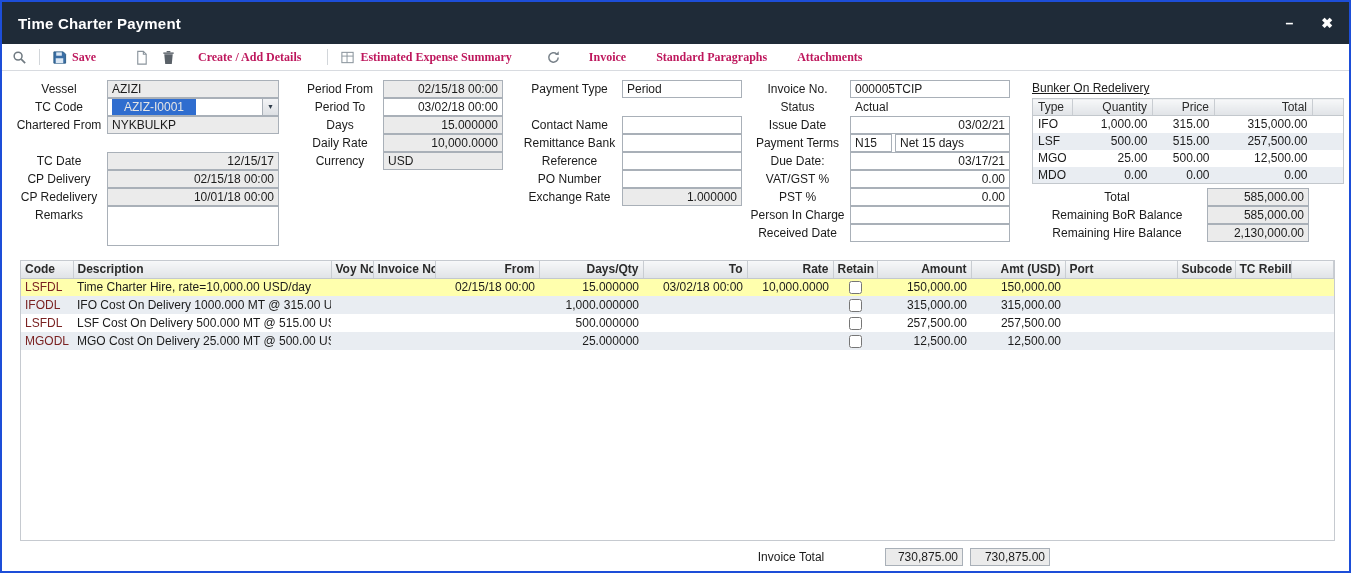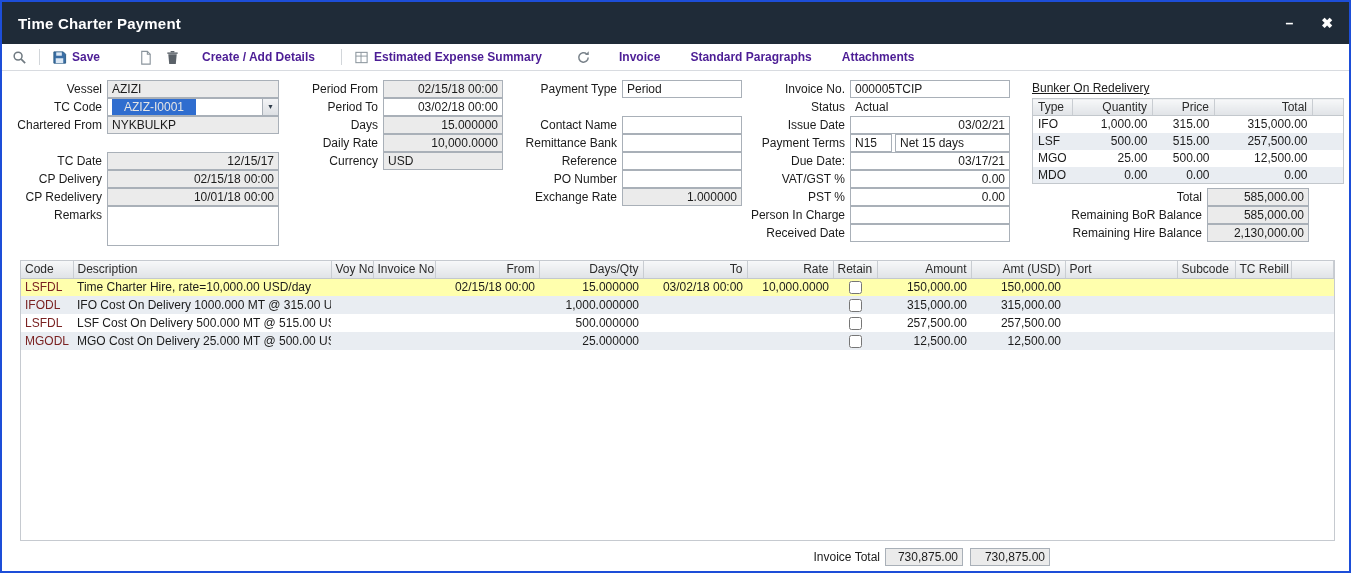--- a/index.html
+++ b/index.html
@@ -12,27 +12,27 @@
   .titlebar { position:absolute; top:0; left:0; right:0; height:42px; background:#1f2b38; color:#fff;
               display:flex; align-items:center; padding:0 16px; }
   .titlebar .title { font-size:15px; font-weight:bold; letter-spacing:.2px; }
   .win-buttons { margin-left:auto; display:flex; gap:28px; align-items:center; }
   .win-btn { color:#fff; font-size:14px; font-weight:bold; cursor:pointer; line-height:1; }
 
   
   .toolbar { position:absolute; top:42px; left:0; right:0; height:27px; background:#fff;
              border-bottom:1px solid #d8dbe0; display:flex; align-items:center; padding:0 10px; gap:12px; }
   .tb-btn { display:inline-flex; align-items:center; gap:5px; cursor:pointer; }
-  .tb-label { color:#4c1d95; font-weight:bold; font-size:12px; white-space:nowrap; }
+  .tb-label { color:#be185d; font-weight:bold; font-size:12px; white-space:nowrap;font-family:Liberation Serif, serif; }
   .tb-icon { width:15px; height:15px; display:block; }
   .tb-sep { width:1px; height:16px; background:#d2d6da; }
 
   
   .fr { position:absolute; display:flex; align-items:flex-start; white-space:nowrap; }
-  .flabel { display:inline-block; text-align:right; padding-right:2px; line-height:18px; color:#1b1b1b; overflow:hidden; }
+  .flabel { display:inline-block; text-align:center; padding-right:2px; line-height:18px; color:#1b1b1b; overflow:hidden; }
   .ffield { display:inline-block; border:1px solid #a9b0b8; background:#fff; height:18px; line-height:16px;
             padding:0 4px; overflow:hidden; margin-left:3px; font-size:12px; white-space:nowrap; }
   .ftext  { display:inline-block; height:18px; line-height:18px; padding:0 5px; margin-left:3px; }
   .ro { background:#ebebeb; }
   .num { text-align:right; }
   .fmulti { height:40px; }
 
   
   .combo { position:relative; padding-right:18px; }
   .combo-sel { display:inline-block; background:#2f6dcf; color:#e5e5e5; padding:0 12px; }
@@ -46,21 +46,21 @@
   .btable th { background:linear-gradient(#f7f8f9,#e0e3e7); font-weight:normal; color:#2b2b2b; height:17px;
                padding:0 5px; text-align:right; border-right:1px solid #c9cdd2; border-bottom:1px solid #c3c8cd; overflow:hidden; }
   .btable td { height:17px; padding:0 5px; text-align:right; overflow:hidden; }
   .btable .tl { text-align:left; }
   .btable tbody tr:nth-child(even) { background:#e9edf2; }
 
   
   .grid-wrap { position:absolute; top:258px; left:18px; width:1315px; height:281px;
                border:1px solid #c6cad0; background:#fff; overflow:hidden; }
   .grid { border-collapse:collapse; width:100%; table-layout:fixed; }
-  .grid th { height:17px; background:linear-gradient(#f7f8f9,#e0e3e7); font-weight:normal; color:#2b2b2b;
+  .grid th { height:17px; background:linear-gradient(#f7f8f9,#e0e3e7); font-weight:bold; color:#2b2b2b;
              padding:0 4px; text-align:right; border-right:1px solid #c9cdd2; border-bottom:1px solid #c3c8cd; overflow:hidden; white-space:nowrap; }
   .grid th.tl, .grid td.tl { text-align:left; }
   .grid td { height:18px; padding:0 4px; text-align:right; overflow:hidden; white-space:nowrap; }
   .grid tbody tr:nth-child(even) { background:#e9edf2; }
   .grid tbody tr.selected { background:#ffffad; }
   .grid td.c-code { color:#7a2222; }
   .grid td.c-retain { text-align:center; }
   .grid input[type=checkbox] { width:13px; height:13px; vertical-align:middle; margin:0; }
 </style>
 </head>

